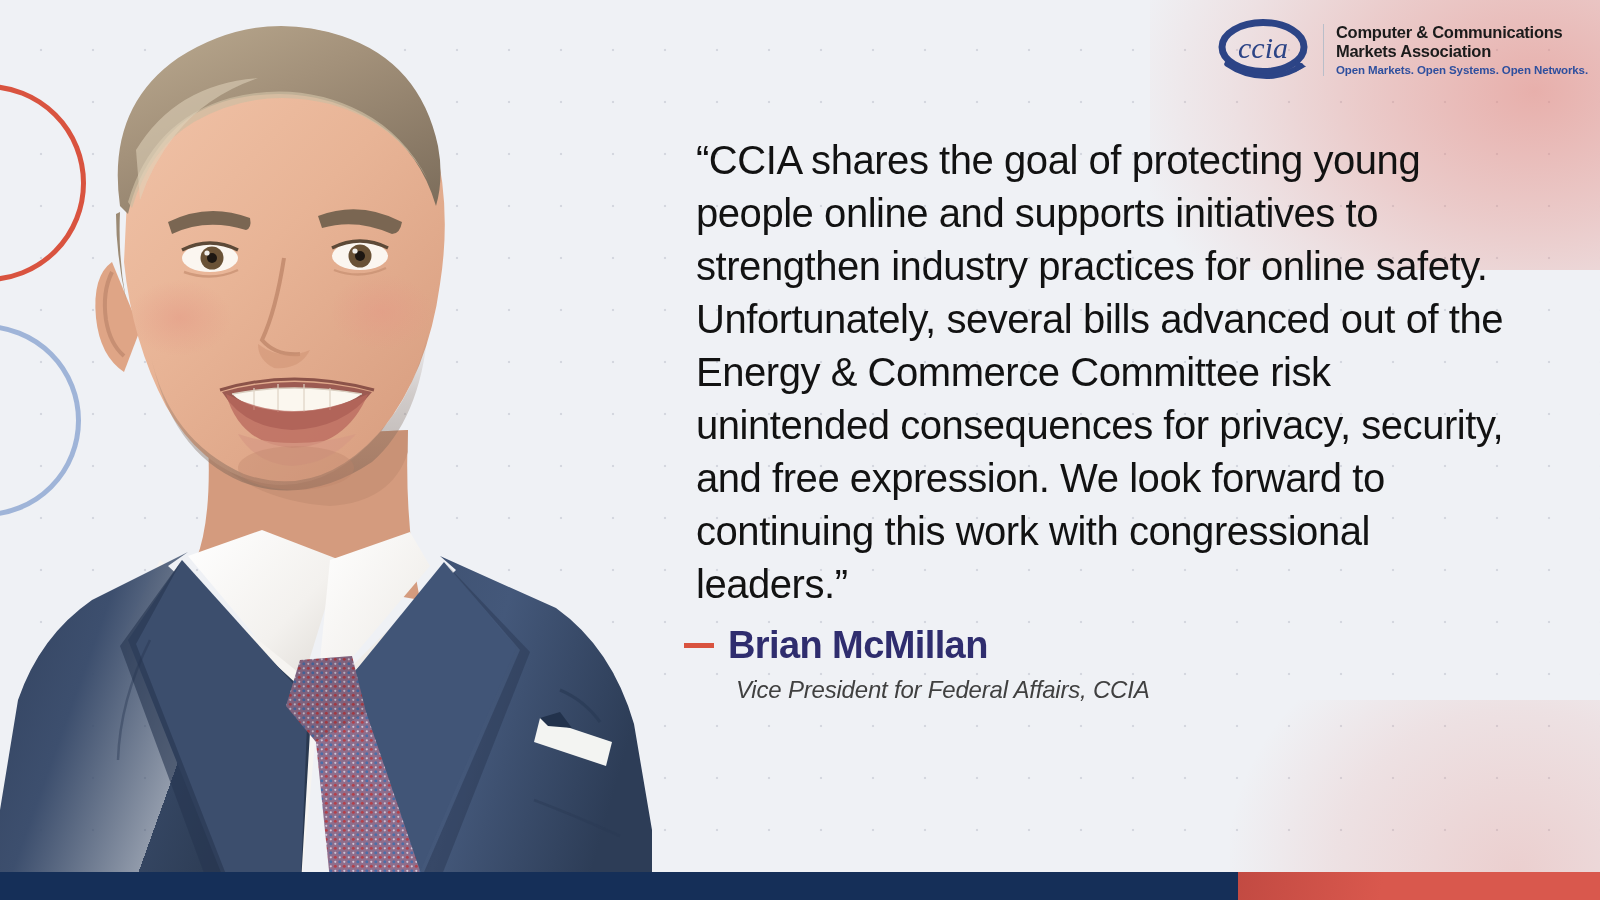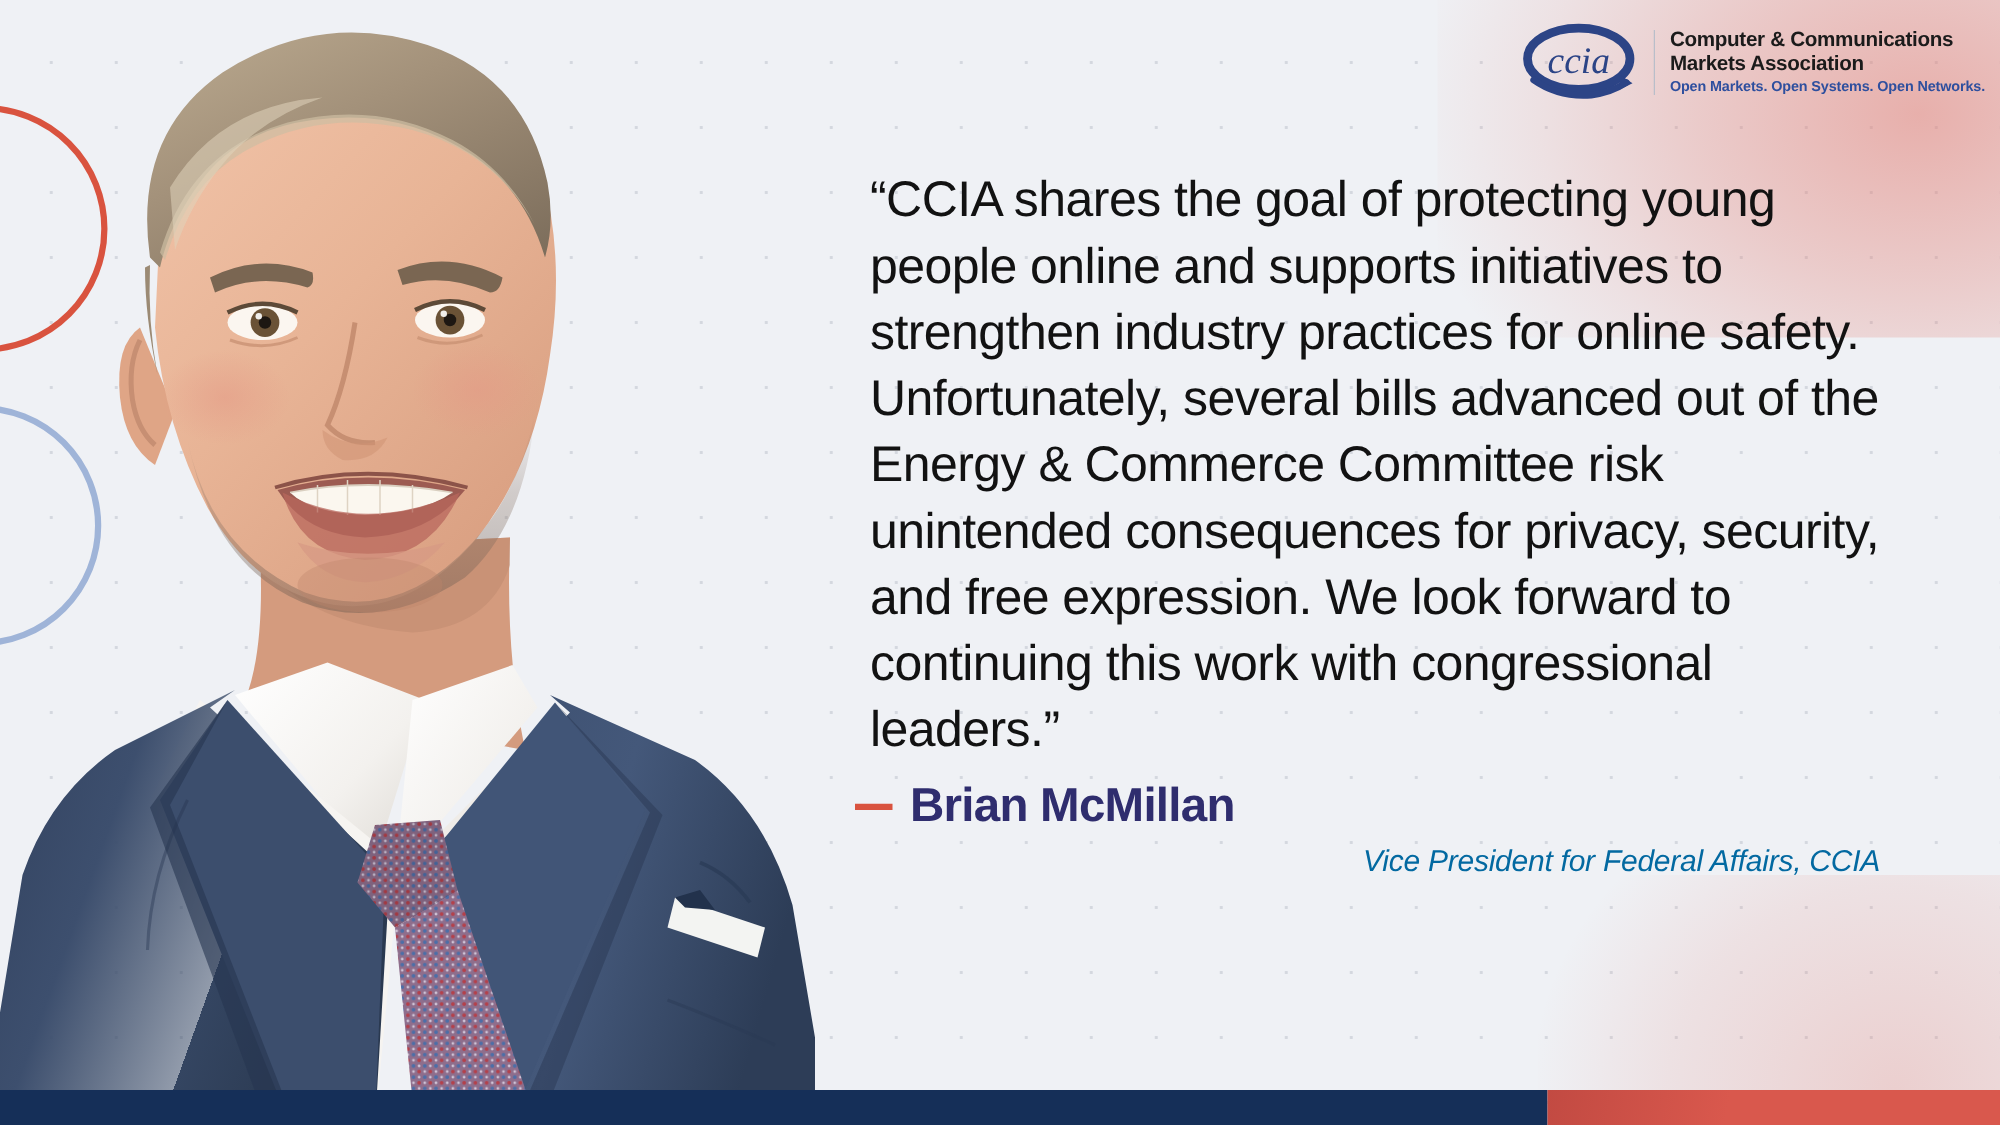--- a/index.html
+++ b/index.html
@@ -171,21 +171,20 @@
     letter-spacing: -0.45px;
     margin: 12px;
     white-space: pre-wrap;
   }
 
   .attribution {
     position: absolute;
     left: 684px;
     top: 622px;
     width: 820px;
-    text-align: right;
   }
   .attrib-name-row {
     display: flex;
     align-items: center;
     gap: 14px;
   }
   .attrib-dash {
     width: 30px;
     height: 5px;
     background: #d9533f;
@@ -199,21 +198,21 @@
     letter-spacing: -0.6px;
     color: #2f2d6e;
   }
   .attrib-title {
     font-family: "Liberation Sans", sans-serif;
     font-style: italic;
     font-weight: 400;
     font-size: 24px;
     line-height: 32px;
     letter-spacing: -0.2px;
-    color: #0369a1;
+    color: #404040;
     margin-top: 6px;
     margin-left: 52px;
   }
 </style>
 </head>
 <body>
 
 <div id="canvas">
 
   <div class="bg-base"></div>

